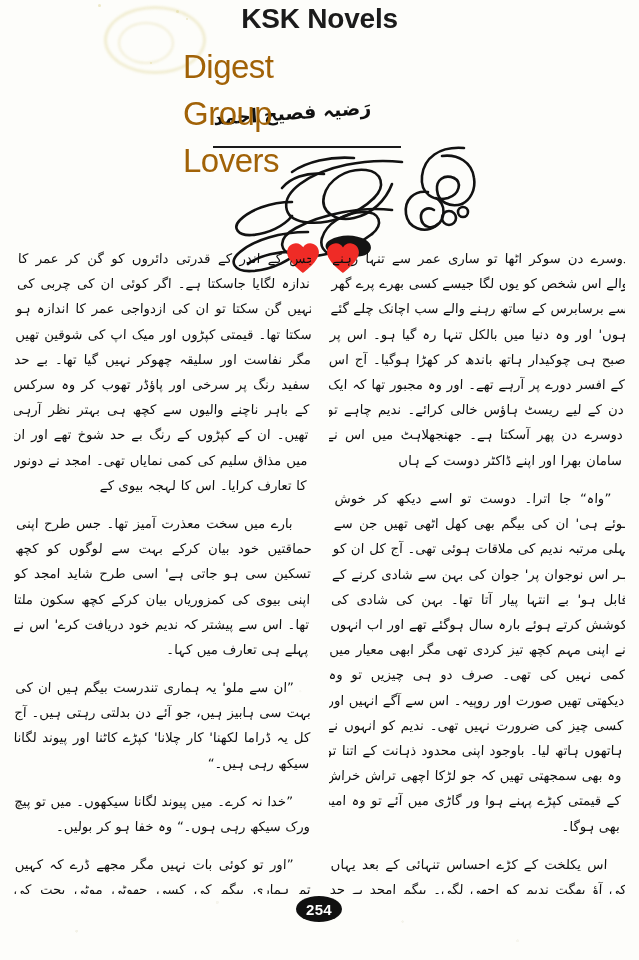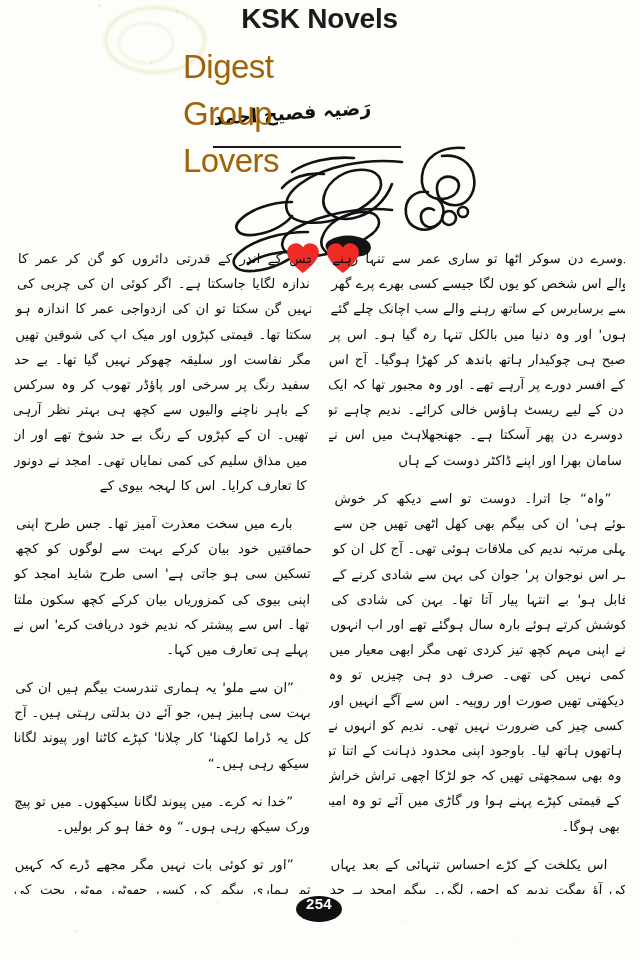--- a/index.html
+++ b/index.html
@@ -187,20 +187,21 @@
   
   #page-number-badge {
     position: absolute;
     left: 296px;
     top: 896px;
     width: 46px;
     height: 26px;
     background: #101010;
     border-radius: 50%;
     display: flex;
+    align-items: center;
     justify-content: center;
     z-index: 6;
   }
   #page-number-label {
     color: #ffffff;
     font-family: "Liberation Sans", sans-serif;
     font-weight: 700;
     font-size: 15px;
     letter-spacing: 0.3px;
     line-height: 1;

